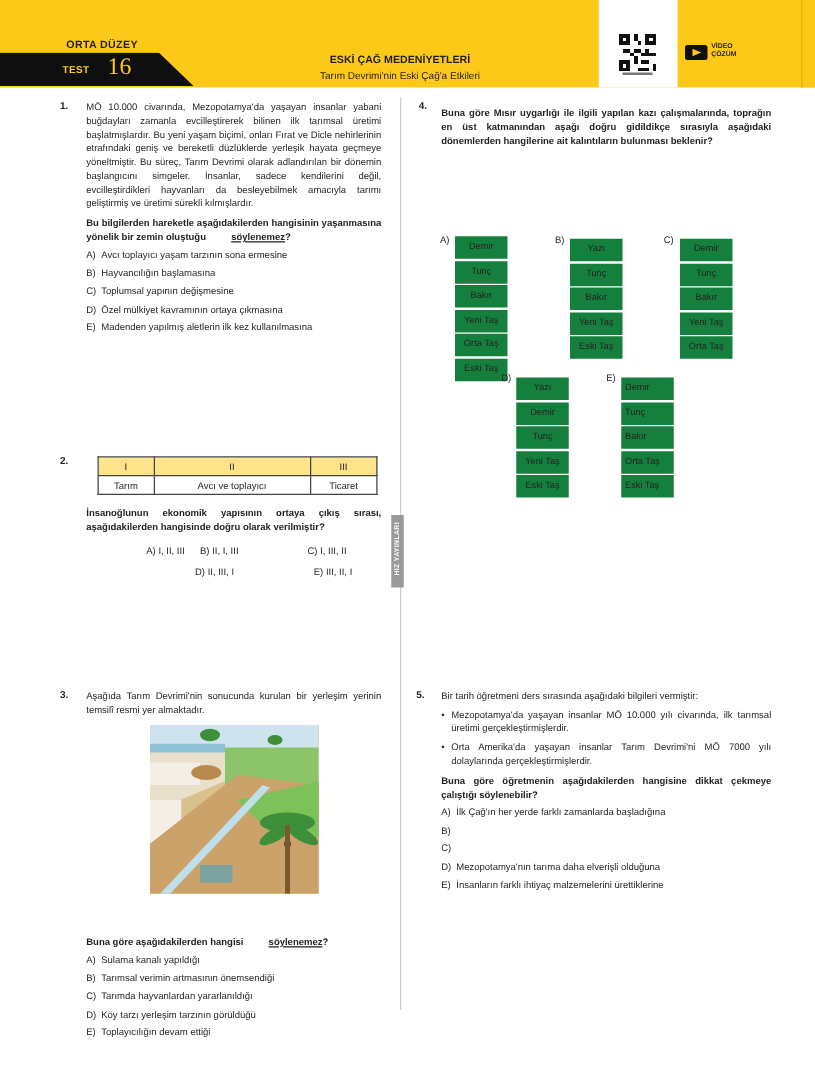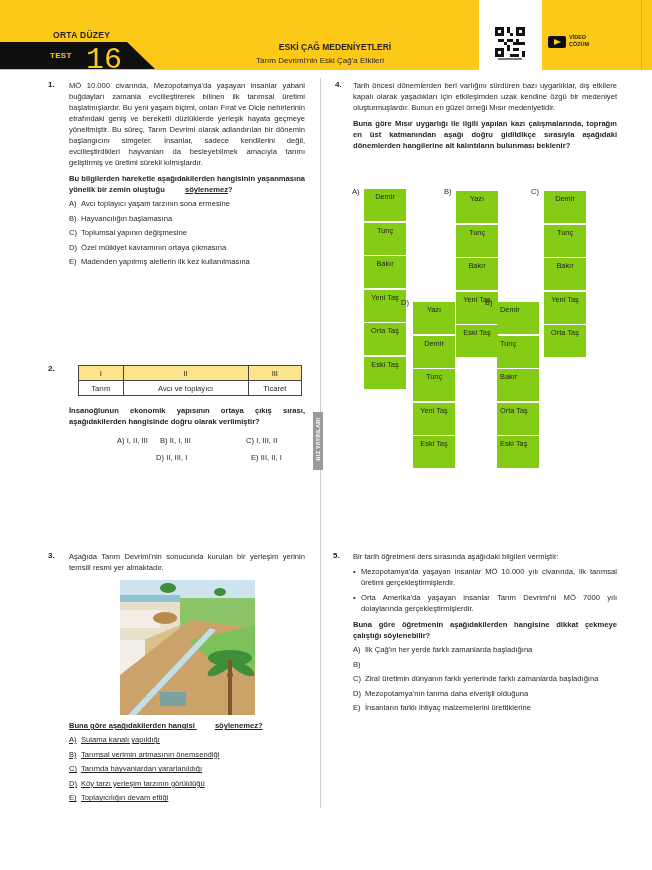--- a/index.html
+++ b/index.html
@@ -5,22 +5,22 @@
   * { margin:0; padding:0; box-sizing:border-box; }
   html, body { width:652px; height:870px; background:#ffffff; overflow:hidden; }
   body { font-family: "Liberation Sans", sans-serif; color:#231f20; position:relative; }
 
   
   .hdr { position:absolute; left:0; top:0; width:652px; height:70px; background:#fdc918; }
   .hdr-level { position:absolute; left:53px; top:30px; font-size:8.5px; font-weight:bold; letter-spacing:0.3px; color:#231f20; }
   .hdr-test-bar { position:absolute; left:0; top:42px; width:155px; height:27px; background:#0f0f0f;
      clip-path: polygon(0 0, 127px 0, 155px 27px, 0 27px); }
   .hdr-test-label { position:absolute; left:50px; top:51px; font-size:8px; font-weight:bold; color:#fdc918; letter-spacing:0.3px; }
-  .hdr-test-num { position:absolute; left:86px; top:43px; font-family:Liberation Mono, monospace; font-size:30px; color:#fdc918; }
-  .hdr-title { position:absolute; left:215px; top:42px; width:240px; text-align:center; font-size:8.5px; font-weight:bold; color:#231f20; }
+  .hdr-test-num { position:absolute; left:86px; top:43px; font-family:Liberation Serif, serif; font-size:19px; color:#fdc918; }
+  .hdr-title { position:absolute; left:200px; top:42px; width:240px; text-align:center; font-size:8.5px; font-weight:bold; color:#231f20; }
   .hdr-subtitle { position:absolute; left:200px; top:56px; width:240px; text-align:center; font-size:8px; color:#231f20; }
   .hdr-qr-box { position:absolute; left:479px; top:0; width:63px; height:70px; background:#ffffff; }
   .qr { position:absolute; left:495px; top:27px; width:30px; height:30px; }
   .qr-caption { position:absolute; left:498px; top:58px; width:24px; height:2px; background:#777; }
   .video-btn { position:absolute; left:548px; top:36px; width:18px; height:12px; background:#0f0f0f; border-radius:2px; }
   .video-btn::after { content:""; position:absolute; left:6px; top:2.5px; border-left:7px solid #fdc918; border-top:3.5px solid transparent; border-bottom:3.5px solid transparent; }
   .video-label { position:absolute; left:569px; top:34px; font-size:5.5px; font-weight:bold; line-height:6.5px; color:#231f20; }
   .hdr-edge { position:absolute; left:641px; top:0; width:11px; height:70px; background:#fdc918; border-left:1px solid #e6b000; }
 
   
@@ -44,21 +44,21 @@
   .t2 { position:absolute; left:78px; top:365px; width:224px; border-collapse:collapse; font-size:7.6px; }
   .t2 td { border:1px solid #444; text-align:center; height:15px; }
   .t2 tr.h td { background:#fde38a; }
 
   
   .ans-row { position:absolute; font-size:7.6px; }
 
   
   .stack-label { position:absolute; font-size:7.6px; }
   .stack { position:absolute; width:42px; }
-  .stack .cell { height:32px; margin-bottom:1.6px; background:#84cc16; text-align:center; font-size:7.4px; line-height:15px; }
+  .stack .cell { height:18px; margin-bottom:1.6px; background:#15803d; text-align:center; font-size:7.4px; line-height:15px; }
 
   
   .pic { position:absolute; left:120px; top:580px; width:135px; height:135px; overflow:hidden; background:#d9c18c; }
 </style>
 </head>
 <body>
 
 <div class="hdr"></div>
 <div class="hdr-level">ORTA DÜZEY</div>
 <div class="hdr-test-bar"></div>
@@ -176,21 +176,21 @@
   <circle cx="110" cy="95" r="3" fill="#7a5a2c"></circle>
   <g fill="#3f8f3a">
     <ellipse cx="110" cy="78" rx="22" ry="8"></ellipse>
     <ellipse cx="100" cy="88" rx="14" ry="5" transform="rotate(-30 100 88)"></ellipse>
     <ellipse cx="122" cy="88" rx="14" ry="5" transform="rotate(30 122 88)"></ellipse>
     <ellipse cx="48" cy="8" rx="8" ry="5"></ellipse>
     <ellipse cx="100" cy="12" rx="6" ry="4"></ellipse>
   </g>
   <rect x="108" y="80" width="4" height="55" fill="#7a5a2c"></rect>
 </svg>
-<div class="q" style="left:69px; top:720px; width:240px;text-decoration:underline;">
+<div class="q" style="left:69px; top:748px; width:240px;">
   <div class="qstem" style="margin-top:0;"><span>Buna göre aşağıdakilerden hangisi</span> <u>söylenemez</u><span>?</span></div>
   <div class="opts">
     <div class="opt">
         <span class="l">A)</span>
         <span>Sulama kanalı yapıldığı</span>
       </div>
     <div class="opt">
         <span class="l">B)</span>
         <span>Tarımsal verimin artmasının önemsendiği</span>
       </div>
@@ -204,21 +204,20 @@
       </div>
     <div class="opt">
         <span class="l">E)</span>
         <span>Toplayıcılığın devam ettiği</span>
       </div>
   </div>
 </div>
 
 <div class="qnum" style="left:335px; top:80px;">4.</div>
 <div class="q" style="left:353px; top:80px; width:264px;">
-  <div class="qtext">Tarih öncesi dönemlerden beri varlığını sürdüren bazı uygarlıklar, dış etkilere kapalı olarak yaşadıkları için etkileşimden uzak kendine özgü bir medeniyet oluşturmuşlardır. Bunun en güzel örneği Mısır medeniyetidir.</div>
   <div class="qstem">Buna göre Mısır uygarlığı ile ilgili yapılan kazı çalışmalarında, toprağın en üst katmanından aşağı doğru gidildikçe sırasıyla aşağıdaki dönemlerden hangilerine ait kalıntıların bulunması beklenir?</div>
 </div>
 
 <div class="stack-label" style="left:352px; top:187px;">A)</div>
 <div class="stack" style="left:364px; top:189px;">
   <div class="cell">Demir</div>
   <div class="cell">Tunç</div>
   <div class="cell">Bakır</div>
   <div class="cell">Yeni Taş</div>
   <div class="cell">Orta Taş</div>
@@ -276,21 +275,20 @@
   <div class="opts">
     <div class="opt">
         <span class="l">A)</span>
         <span>İlk Çağ'ın her yerde farklı zamanlarda başladığına</span>
       </div>
     <div class="opt">
         <span class="l">B)</span>
       </div>
     <div class="opt">
         <span class="l">C)</span>
-        <span>Ziraî üretimin dünyanın farklı yerlerinde farklı zamanlarda başladığına</span>
       </div>
     <div class="opt">
         <span class="l">D)</span>
         <span>Mezopotamya'nın tarıma daha elverişli olduğuna</span>
       </div>
     <div class="opt">
         <span class="l">E)</span>
         <span>İnsanların farklı ihtiyaç malzemelerini ürettiklerine</span>
       </div>
   </div>

